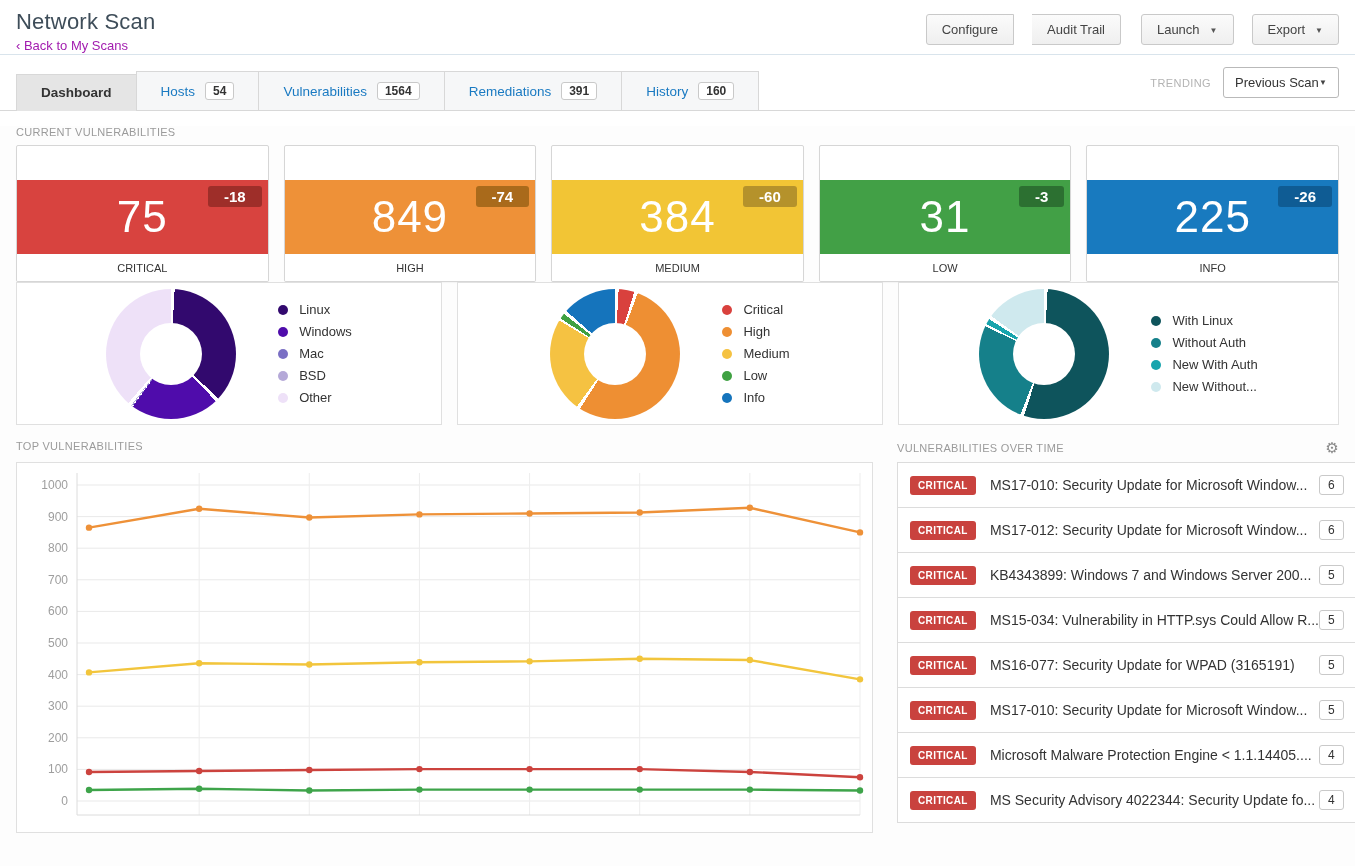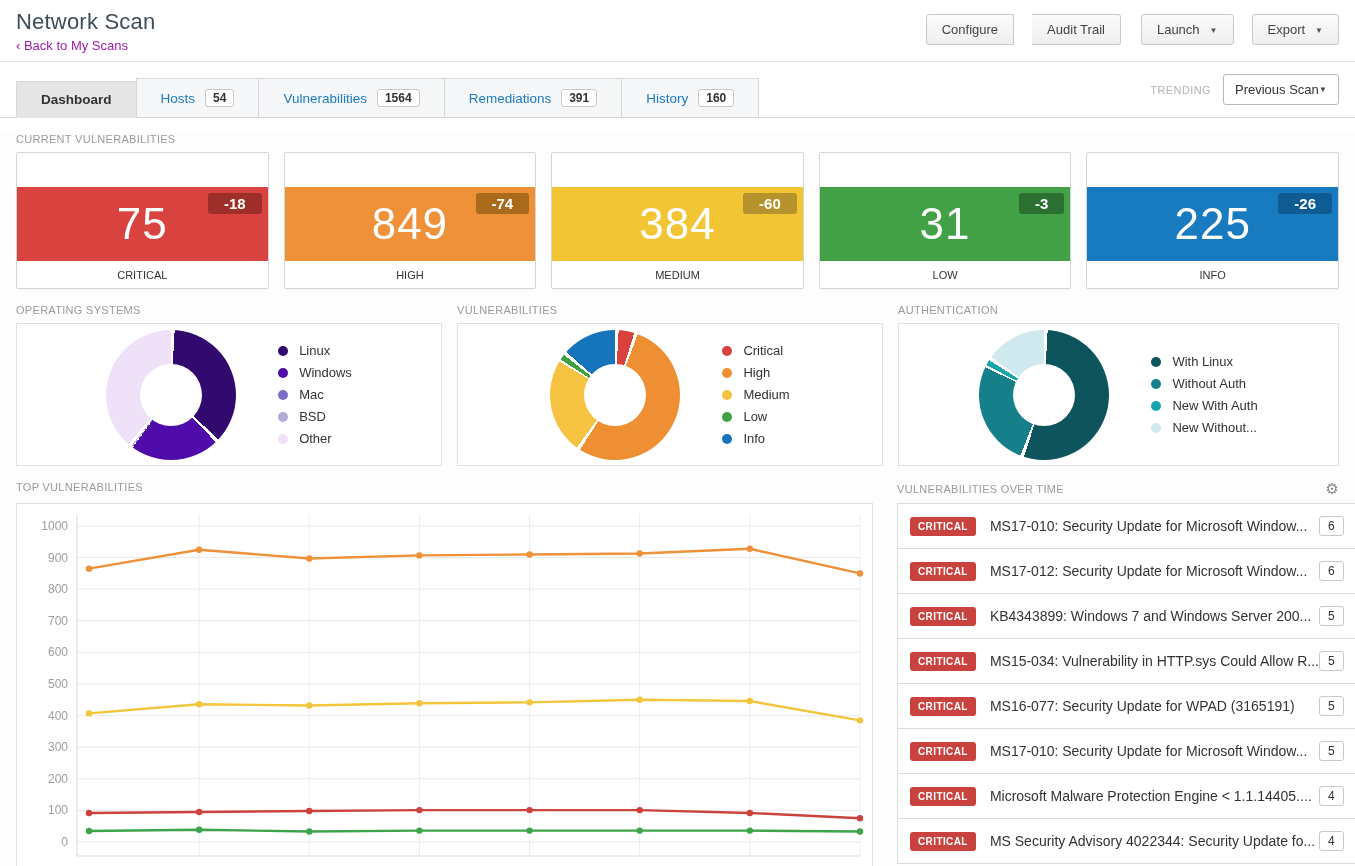--- a/index.html
+++ b/index.html
@@ -1,20 +1,20 @@
 <!DOCTYPE html>
 <html><head>
 <meta charset="utf-8">
 <style>
   * { margin:0; padding:0; box-sizing:border-box; }
   html,body { width:1355px; height:866px; overflow:hidden; background:#fff;
     font-family:"Liberation Sans", sans-serif; color:#333; }
 
   
-  .header { position:relative; height:62px; padding:9px 16px 8px; background:#fff;
+  .header { position:relative; height:55px; padding:9px 16px 8px; background:#fff;
     border-bottom:1px solid #d9e4ec; }
   .page-title { font-size:22px; font-weight:400; color:#3e4d59; letter-spacing:.2px; }
   .back-link { display:inline-block; margin-top:3px; font-size:13px; color:#a21caf;
     text-decoration:none; cursor:pointer; }
   .header-actions { position:absolute; right:16px; top:14px; display:flex; align-items:center; }
   .btn { padding:7px 15px; font-size:13px; color:#444; background:linear-gradient(#fbfbfb,#efefef);
     border:1px solid #c9c9c9; border-radius:3px; cursor:pointer; white-space:nowrap; }
   .btn-group { display:flex; margin-right:20px; }
   .btn-group .btn:first-child { border-radius:3px 0 0 3px; }
   .btn-group .btn:last-child { border-radius:0 3px 3px 0; border-left:none; }
@@ -162,25 +162,20 @@
       </div>
       <div class="card">
         <div class="card-top" style="background: rgb(24, 122, 191);">
           <div class="card-num">225</div>
           <div class="card-delta" style="background: rgb(15, 92, 148);">-26</div>
         </div>
         <div class="card-label">INFO</div>
       </div>
     </div>
 
-  <div class="donut-grid" id="donut-labels">
-    <div class="section-label">OPERATING SYSTEMS</div>
-    <div class="section-label">VULNERABILITIES</div>
-    <div class="section-label">AUTHENTICATION</div>
-  </div>
   <div class="donut-grid" id="donut-row">
       <div class="panel donut-panel">
         <div class="donut" style="background: conic-gradient(rgb(255, 255, 255) 0%, rgb(255, 255, 255) 0.9%, rgb(50, 9, 110) 0.9%, rgb(50, 9, 110) 37%, rgb(255, 255, 255) 37%, rgb(255, 255, 255) 37.9%, rgb(79, 12, 171) 37.9%, rgb(79, 12, 171) 60%, rgb(255, 255, 255) 60%, rgb(255, 255, 255) 60.06%, rgb(122, 111, 196) 60.06%, rgb(122, 111, 196) 60.2%, rgb(255, 255, 255) 60.2%, rgb(255, 255, 255) 60.29%, rgb(181, 169, 216) 60.29%, rgb(181, 169, 216) 60.5%, rgb(255, 255, 255) 60.5%, rgb(255, 255, 255) 61.4%, rgb(238, 225, 248) 61.4%, rgb(238, 225, 248) 100%);">
           <div class="hole"></div>
         </div>
         <div class="legend">
           <div class="legend-item">
             <span class="legend-dot" style="background: rgb(50, 9, 110);"></span>
             <span>Linux</span>
           </div>

